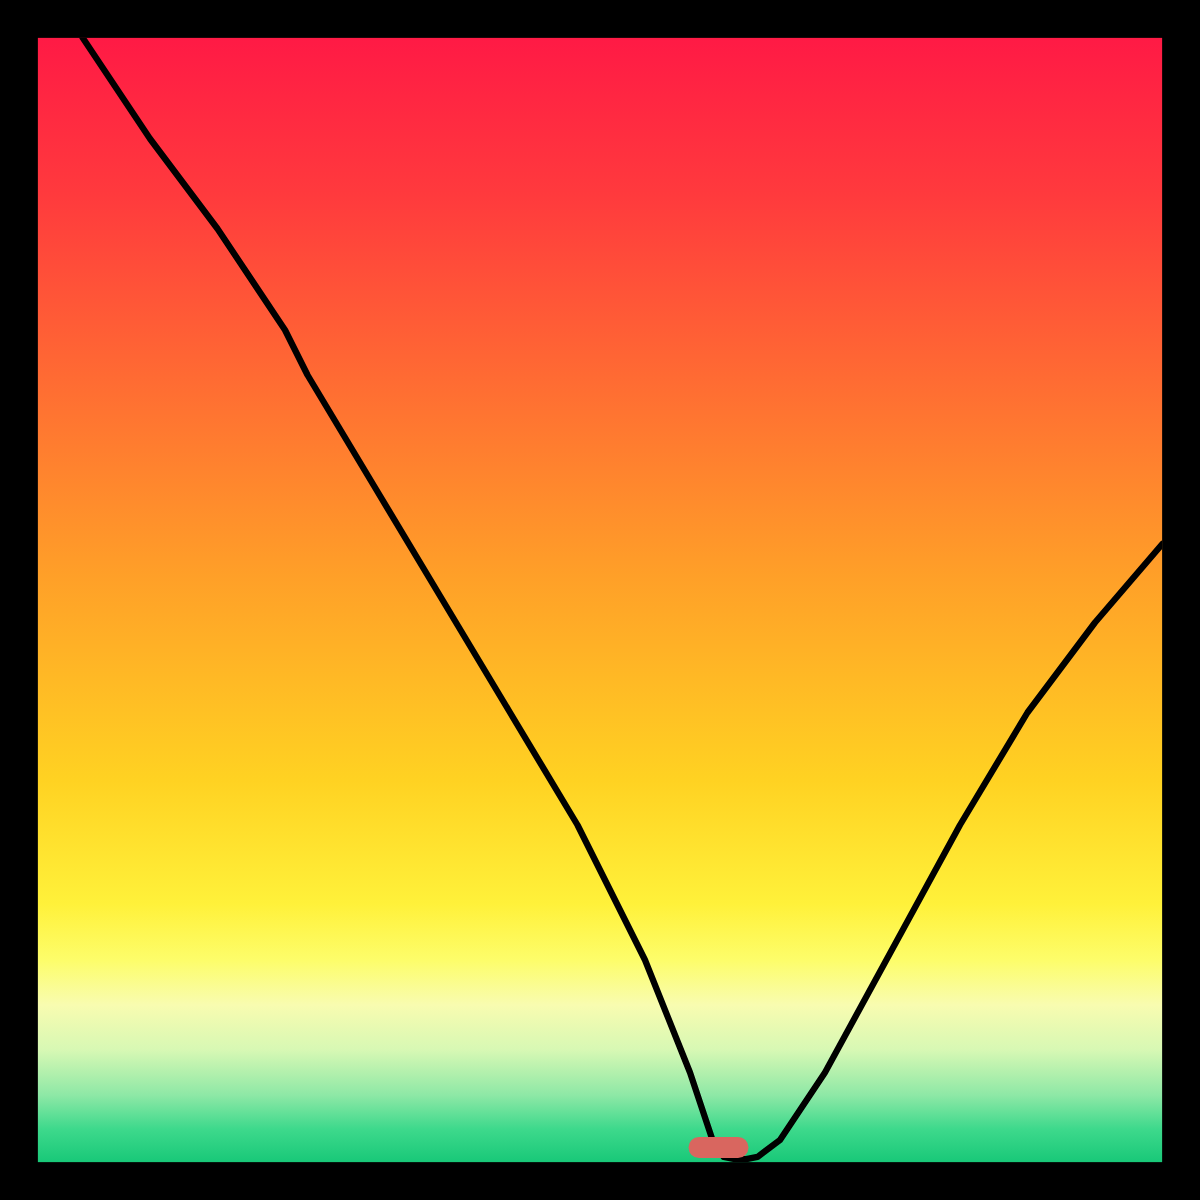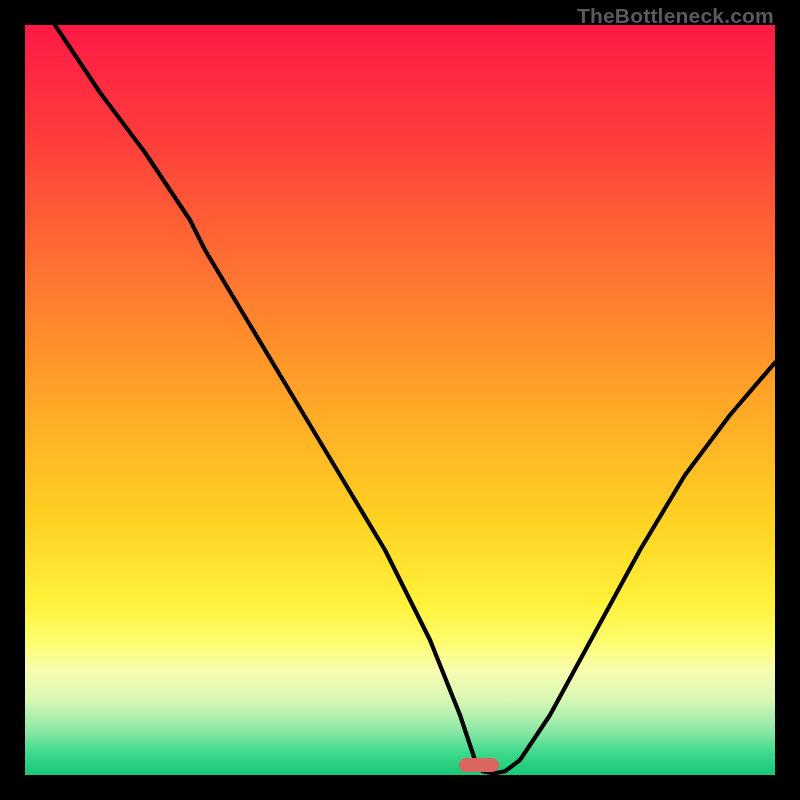--- a/index.html
+++ b/index.html
@@ -45,21 +45,20 @@
     position: absolute;
     background: #d9665f;
     border-radius: 8px;
   }
 </style>
 </head>
 <body>
 
 <div class="frame">
 
-  <div class="attribution">TheBottleneck.com</div>
 
   <div class="plot-area">
 
     <svg class="gradient-bg" viewBox="0 0 750 750" preserveAspectRatio="none">
       <defs>
         <linearGradient id="bg-grad" x1="0" y1="0" x2="0" y2="1">
             <stop offset="0%" stop-color="#ff1a45"></stop>
             <stop offset="14%" stop-color="#ff3a3d"></stop>
             <stop offset="30%" stop-color="#ff6a33"></stop>
             <stop offset="48%" stop-color="#ffa028"></stop>

